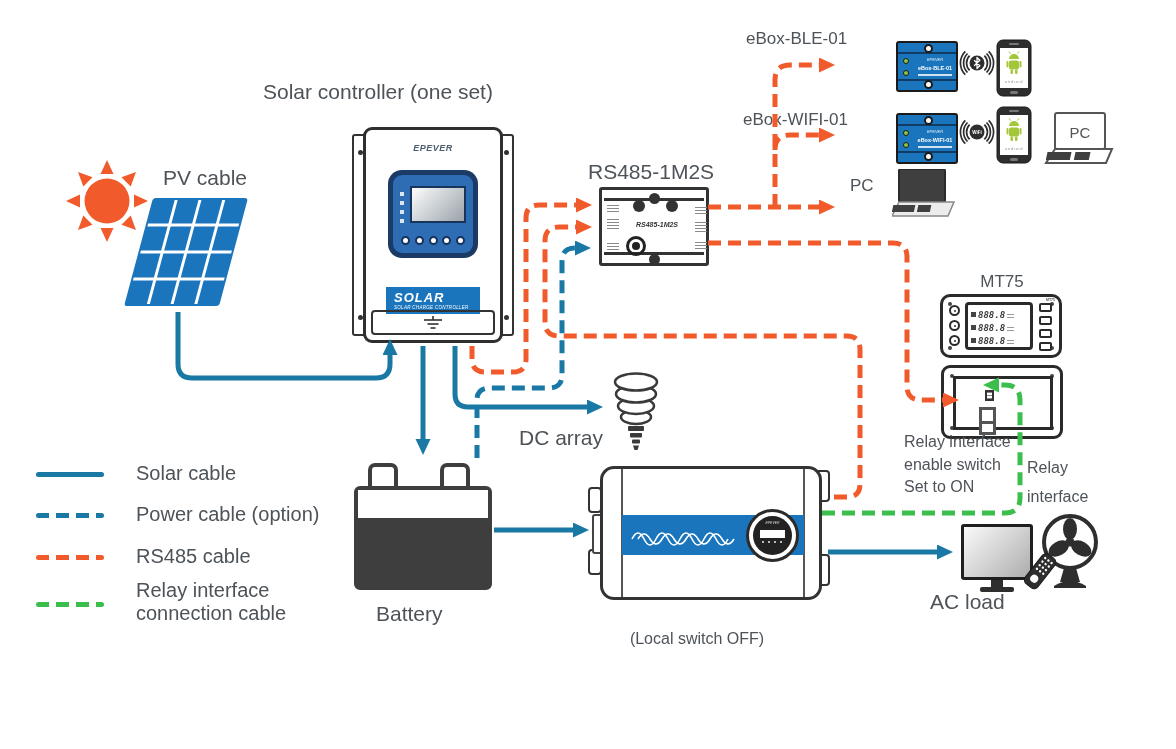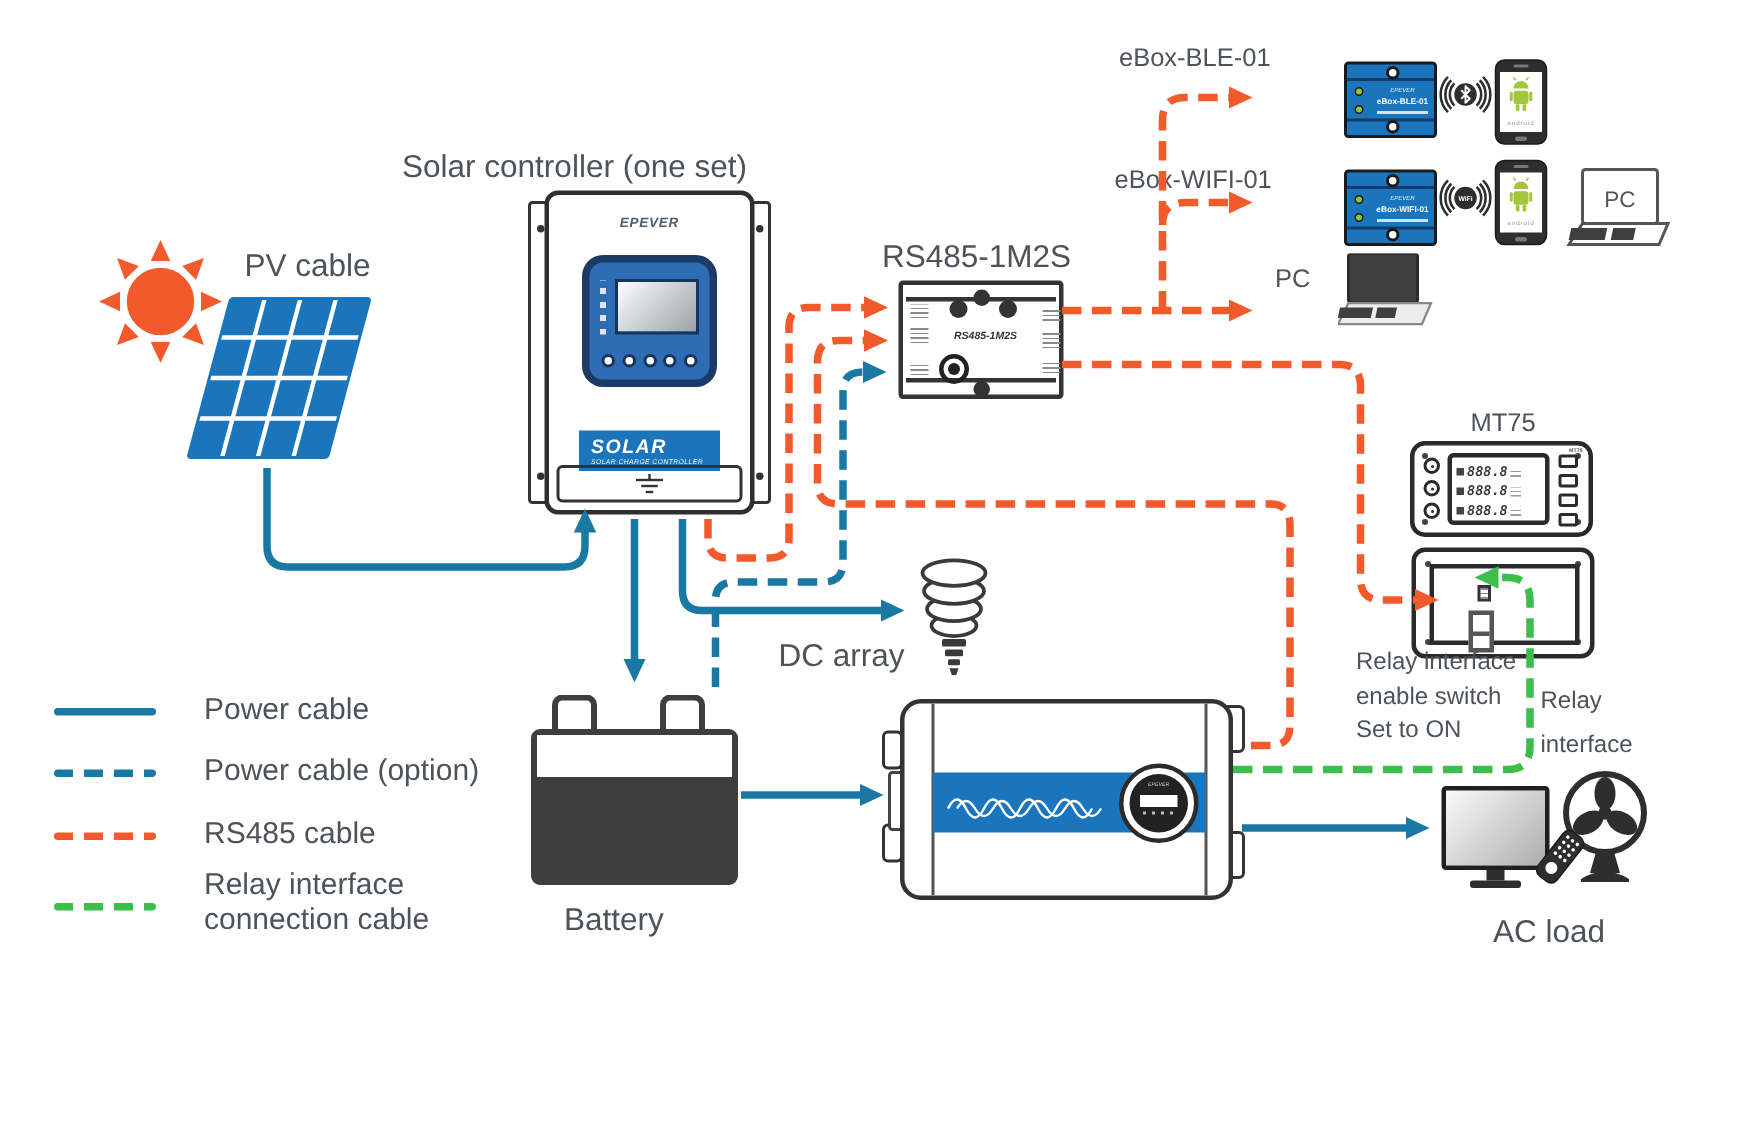--- a/index.html
+++ b/index.html
@@ -424,39 +424,40 @@
     <g fill="#2E2E2E">
       <ellipse cx="29" cy="17" rx="7" ry="11"></ellipse>
       <ellipse cx="29" cy="17" rx="7" ry="11" transform="rotate(120 29 30)"></ellipse>
       <ellipse cx="29" cy="17" rx="7" ry="11" transform="rotate(240 29 30)"></ellipse>
       <circle cx="29" cy="30" r="4.5"></circle>
       <path d="M23,56 L35,56 L39,70 L19,70 Z"></path>
       <path d="M13,74 Q29,64 45,74 L45,76 L13,76 Z"></path>
     </g>
   </svg>
 
-  <div class="lbl" style="left:263px;top:100px;width:240px;text-align:center">Solar controller (one set)</div>
+  <div class="lbl" style="left:263px;top:80px;width:240px;text-align:left">Solar controller (one set)</div>
   <div class="lbl" style="left:163px;top:166px">PV cable</div>
   <div class="lbl" style="left:588px;top:160px">RS485-1M2S</div>
   <div class="lbl" style="left:746px;top:29px;font-size:17px">eBox-BLE-01</div>
   <div class="lbl" style="left:743px;top:110px;font-size:17px">eBox-WIFI-01</div>
   <div class="lbl" style="left:850px;top:176px;font-size:17px">PC</div>
   <div class="lbl" style="left:952px;top:272px;width:100px;text-align:center;font-size:17px">MT75</div>
   <div class="lbl" style="left:519px;top:426px">DC array</div>
   <div class="lbl" style="left:376px;top:602px">Battery</div>
-  <div class="lbl" style="left:930px;top:610px;width:140px;text-align:right">AC load</div>
+  <div class="lbl" style="left:586px;top:630px;width:222px;text-align:center;font-size:16px">(Local switch OFF)</div>
+  <div class="lbl" style="left:930px;top:590px;width:140px;text-align:left">AC load</div>
   <div class="lbl small preline" style="left:904px;top:431px;line-height:22.5px">Relay interface
 enable switch
 Set to ON</div>
   <div class="lbl small preline" style="left:1027px;top:453px">Relay
 interface</div>
 
   <div>
     <div class="leg-line leg-solid" style="top:472px"></div>
-    <div class="leg-lbl" style="top:462px">Power cable</div>
+    <div class="leg-lbl" style="top:462px">Solar cable</div>
     <div class="leg-line leg-dash-blue" style="top:513px"></div>
     <div class="leg-lbl" style="top:503px">Power cable (option)</div>
     <div class="leg-line leg-dash-orange" style="top:555px"></div>
     <div class="leg-lbl" style="top:545px">RS485 cable</div>
     <div class="leg-line leg-dash-green" style="top:602px"></div>
     <div class="leg-lbl" style="top:579px;width:185px">Relay interface connection cable</div>
   </div>
 
   <svg id="cables" width="1176" height="749" viewBox="0 0 1176 749">
     <defs>

